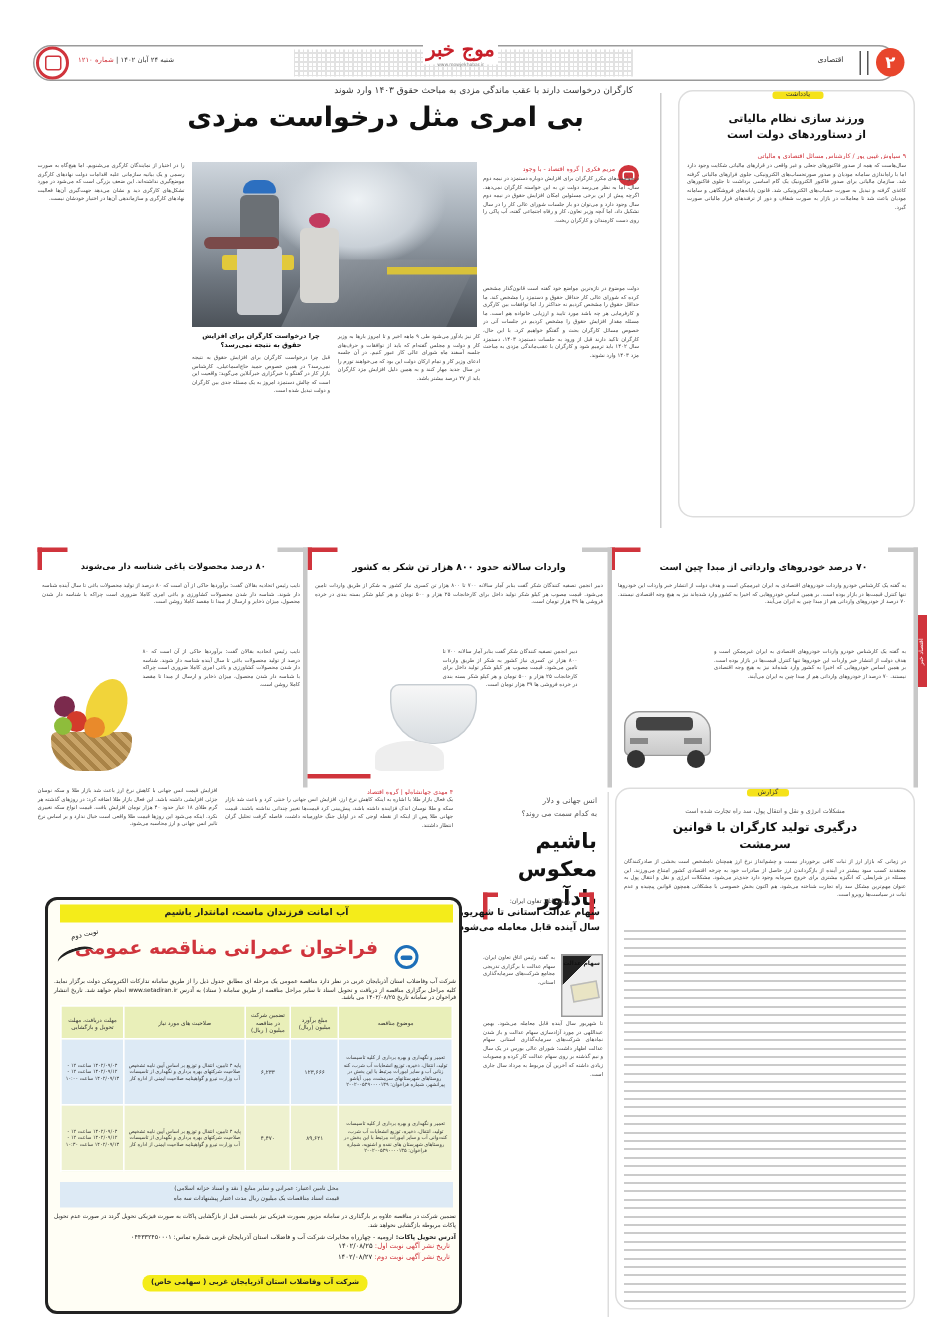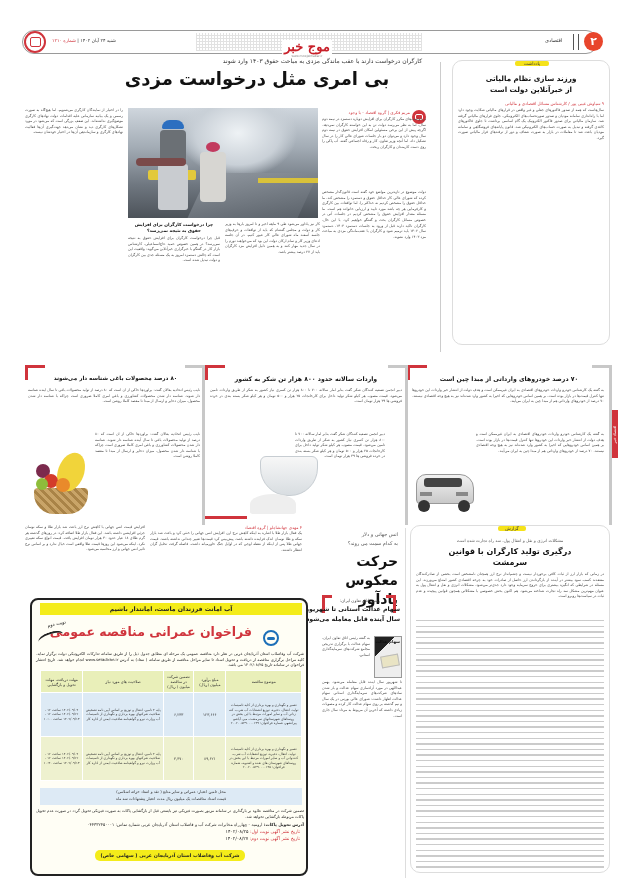--- a/index.html
+++ b/index.html
@@ -8,21 +8,21 @@
 .abs{position:absolute}
 .txt{font-size:3.6px;line-height:5.6px;color:#444;text-align:justify;overflow:hidden}
 .grayline{background:repeating-linear-gradient(180deg,#8c8c8c 0 1.4px,transparent 1.4px 5.6px)}
 
 .masthead{left:22px;top:30px;width:576px;height:24px;border:1.5px solid #9a9a9a;border-radius:13px;background:#fff}
 .mh-left-icon{left:24px;top:31px;width:22px;height:22px;border-radius:50%;border:2px solid #d0343c;background:#fff;display:flex;align-items:center;justify-content:center}
 .mh-left-icon span{width:11px;height:10px;border:1.5px solid #d0343c;border-radius:2px}
 .mh-date{left:52px;top:38px;font-size:4.6px;color:#333;white-space:nowrap}
 .mh-date b{color:#d0343c;font-weight:normal}
 .mh-logo-bg{left:196px;top:33px;width:226px;height:18px;background:repeating-linear-gradient(90deg,#e2e2e2 0 1px,transparent 1px 3px),repeating-linear-gradient(0deg,#e2e2e2 0 1px,transparent 1px 3px)}
-.mh-logo{left:282px;top:40px;width:50px;height:16px;background:#fff;text-align:center}
+.mh-logo{left:282px;top:27px;width:50px;height:16px;background:#fff;text-align:center}
 .mh-logo .name{font-family:"DejaVu Serif",serif;font-size:13px;font-weight:bold;color:#c8202a;line-height:14px}
 .mh-logo .url{font-size:3px;color:#888;line-height:4px;direction:ltr}
 .mh-page{left:584px;top:32px;width:19px;height:19px;border-radius:50%;background:#e8452c;color:#fff;font-size:11px;font-weight:bold;text-align:center;line-height:19px}
 .mh-section{left:545px;top:37px;font-size:5px;color:#333}
 
 .kicker{left:92px;top:57px;width:330px;font-size:6px;color:#333;text-align:right;white-space:nowrap}
 .headline{left:92px;top:68px;width:330px;text-align:center;font-size:18px;font-weight:bold;color:#111;font-family:"DejaVu Sans",sans-serif}
 .photo1{left:128px;top:108px;width:190px;height:110px;overflow:hidden;background:linear-gradient(180deg,#cfd6dd 0%,#a4adb6 35%,#6f7780 70%,#4c5259 100%)}
 
 .side-box{left:452px;top:60px;width:158px;height:285px;border:1px solid #ddd;border-radius:10px;background:#fff}
@@ -83,21 +83,21 @@
 <div class="abs txt" style="left:225px;top:222px;width:95px;height:132px">کار نیز یادآور می‌شود طی ۹ ماهه اخیر و تا امروز بارها به وزیر کار و دولت و مجلس گفته‌ام که باید از توافقات و حرف‌های جلسه آسفند ماه شورای عالی کار عبور کنیم. در آن جلسه ادعای وزیر کار و تمام ارکان دولت این بود که می‌خواهند تورم را در سال جدید مهار کنند و به همین دلیل افزایش مزد کارگران باید از ۲۷ درصد بیشتر باشد.</div>
 <div class="abs" style="left:128px;top:222px;width:92px;font-size:4.4px;font-weight:bold;text-align:center;line-height:6px;color:#111">چرا درخواست کارگران برای افزایش حقوق به نتیجه نمی‌رسد؟</div>
 <div class="abs txt" style="left:128px;top:236px;width:92px;height:118px">قبل چرا درخواست کارگران برای افزایش حقوق به نتیجه نمی‌رسد؟ در همین خصوص حمید حاج‌اسماعیلی، کارشناس بازار کار در گفتگو با خبرگزاری خبرآنلاین می‌گوید: واقعیت این است که چالش دستمزد امروز به یک مسئله جدی بین کارگران و دولت تبدیل شده است.</div>
 <div class="abs txt" style="left:25px;top:108px;width:98px;height:246px">را در اختیار از نمایندگان کارگری می‌شنویم. اما هیچ‌گاه به صورت رسمی و یک بیانیه سازمانی علیه اقدامات دولت نهادهای کارگری موضع‌گیری نداشته‌اند. این ضعف بزرگی است که می‌شود در مورد تشکل‌های کارگری دید و نشان می‌دهد جهت‌گیری آن‌ها فعالیت نهادهای کارگری و سازماندهی آن‌ها در اختیار خودشان نیست.</div>
 <div class="abs" style="left:440px;top:62px;width:1px;height:290px;background:#ccc"></div>
 
 <div class="abs side-box"></div>
 <div class="abs tag" style="left:515px;top:61px;width:34px">یادداشت</div>
 <div class="abs side-title">
   <div>ورزند سازی نظام مالیاتی</div>
-  <div>از خبرآنلاین دولت است</div>
+  <div>از دستاوردهای دولت است</div>
 </div>
 <div class="abs byline" style="left:458px;top:101px;width:146px;text-align:right">۹ سیاوش غیبی پور / کارشناس مسائل اقتصادی و مالیاتی</div>
 <div class="abs txt" style="left:458px;top:108px;width:146px;height:232px">سال‌هاست که همه از صدور فاکتورهای جعلی و غیر واقعی در قرارهای مالیاتی شکایت وجود دارد اما با راه‌اندازی سامانه مودیان و صدور صورتحساب‌های الکترونیکی، جلوی فرارهای مالیاتی گرفته شد. سازمان مالیاتی برای صدور فاکتور الکترونیک یک گام اساسی برداشت تا جلوی فاکتورهای کاغذی گرفته و تبدیل به صورت حساب‌های الکترونیکی شد. قانون پایانه‌های فروشگاهی و سامانه مودیان باعث شد تا معاملات در بازار به صورت شفاف و دور از ترفندهای فرار مالیاتی صورت گیرد.</div>
 
 <div class="abs" style="left:610px;top:410px;width:8px;height:48px;background:#d0343c">
   <div style="position:absolute;left:-20px;top:22px;width:48px;transform:rotate(-90deg);font-size:4px;color:#fff;text-align:center;white-space:nowrap">اقتصاد خبر</div>
 </div>
 
 <div class="abs redbox" style="left:407px;top:365px;width:20px;height:15px"></div>
 <div class="abs graybox" style="left:592px;top:365px;width:20px;height:160px"></div>
@@ -140,21 +140,21 @@
 <div class="abs" style="left:205px;top:516px;width:42px;height:3px;background:#d0343c"></div>
 
 <div class="abs byline" style="left:150px;top:525px;width:152px;text-align:right">۴ مهدی جهانشاه‌لو | گروه اقتصاد</div>
 <div class="abs txt" style="left:150px;top:531px;width:152px;height:50px">یک فعال بازار طلا با اشاره به اینکه کاهش نرخ ارز، افزایش انس جهانی را خنثی کرد و باعث شد بازار سکه و طلا نوسان اندک فزاینده داشته باشد، پیش‌بینی کرد قیمت‌ها تغییر چندانی نداشته باشند. قیمت جهانی طلا پس از اینکه از نقطه اوجی که در اوایل جنگ خاورمیانه داشت، فاصله گرفت تحلیل گران انتظار داشتند.</div>
 <div class="abs txt" style="left:25px;top:525px;width:120px;height:56px">افزایش قیمت انس جهانی با کاهش نرخ ارز باعث شد بازار طلا و سکه نوسان جزئی افزایشی داشته باشد. این فعال بازار طلا اضافه کرد: در روزهای گذشته هر گرم طلای ۱۸ عیار حدود ۴۰ هزار تومان افزایش یافت. قیمت انواع سکه تغییری نکرد. اینکه می‌شود این روزها قیمت طلا واقعی است خیال ندارد و بر اساس نرخ تاثیر انس جهانی و ارز محاسبه می‌شود.</div>
 <div class="abs" style="left:308px;top:530px;width:90px;font-size:5px;color:#555;text-align:right;line-height:9px">
   <div>انس جهانی و دلار</div>
   <div>به کدام سمت می‌ روند؟</div>
 </div>
 <div class="abs" style="left:308px;top:552px;width:90px;font-size:14px;font-weight:bold;color:#111;text-align:right;line-height:19px">
-  <div>حرکت معکوس</div>
+  <div>باشیم معکوس</div>
   <div>یادآور</div>
 </div>
 <div class="abs" style="left:405px;top:528px;width:1px;height:350px;background:#ddd"></div>
 
 <div class="abs redbox" style="left:322px;top:595px;width:10px;height:18px"></div>
 <div class="abs" style="left:386px;top:595px;width:10px;height:18px;border-top:3px solid #d0343c;border-right:3px solid #d0343c"></div>
 <div class="abs" style="left:325px;top:598px;width:70px;font-size:4.2px;color:#444;text-align:center">رئیس اتاق تعاون ایران:</div>
 <div class="abs" style="left:320px;top:604px;width:80px;font-size:6.2px;font-weight:bold;color:#111;text-align:center;line-height:10px;white-space:nowrap">
   <div>سهام عدالت استانی تا شهریور</div>
   <div>سال آینده قابل معامله می‌شود</div>

